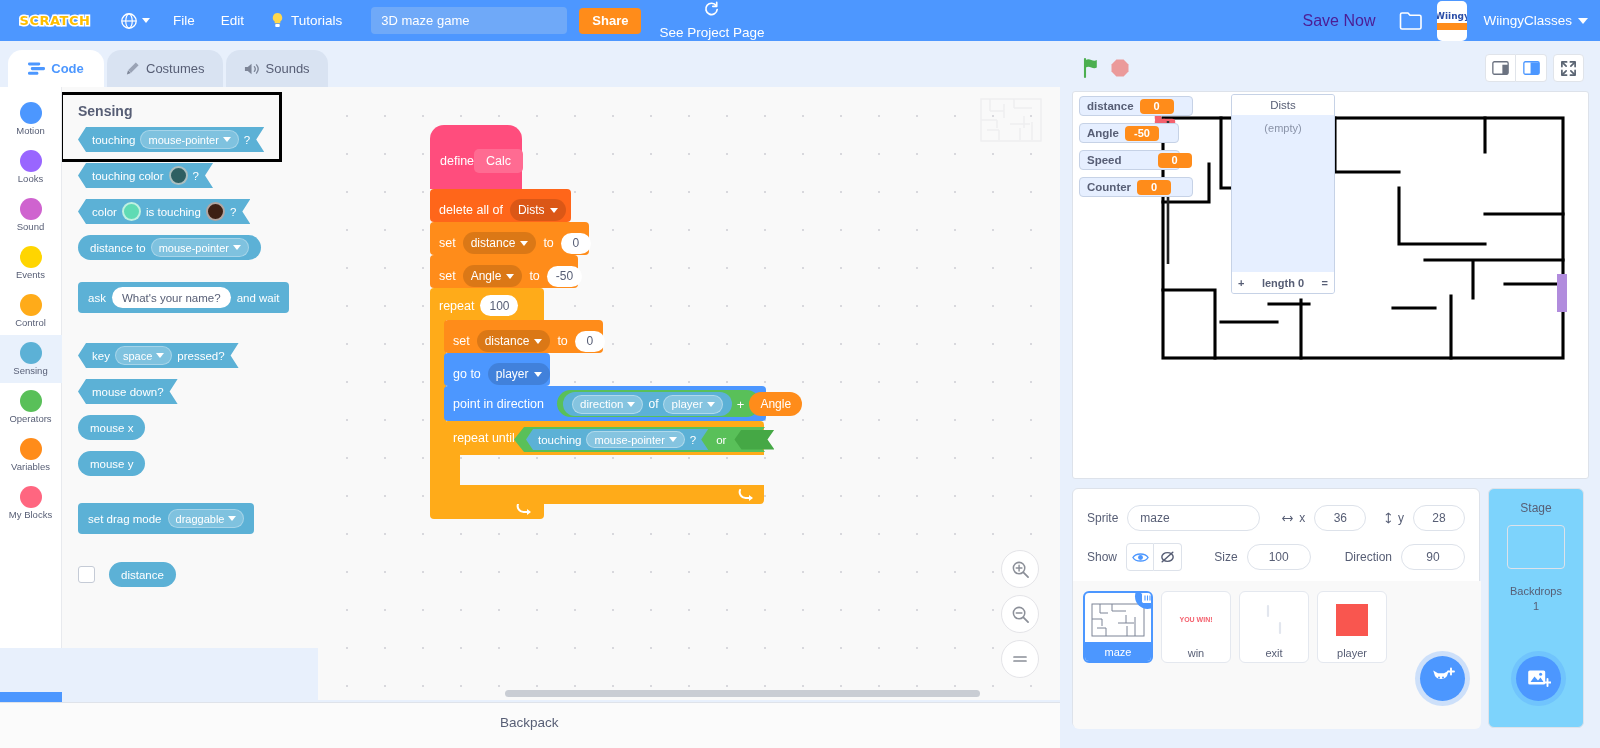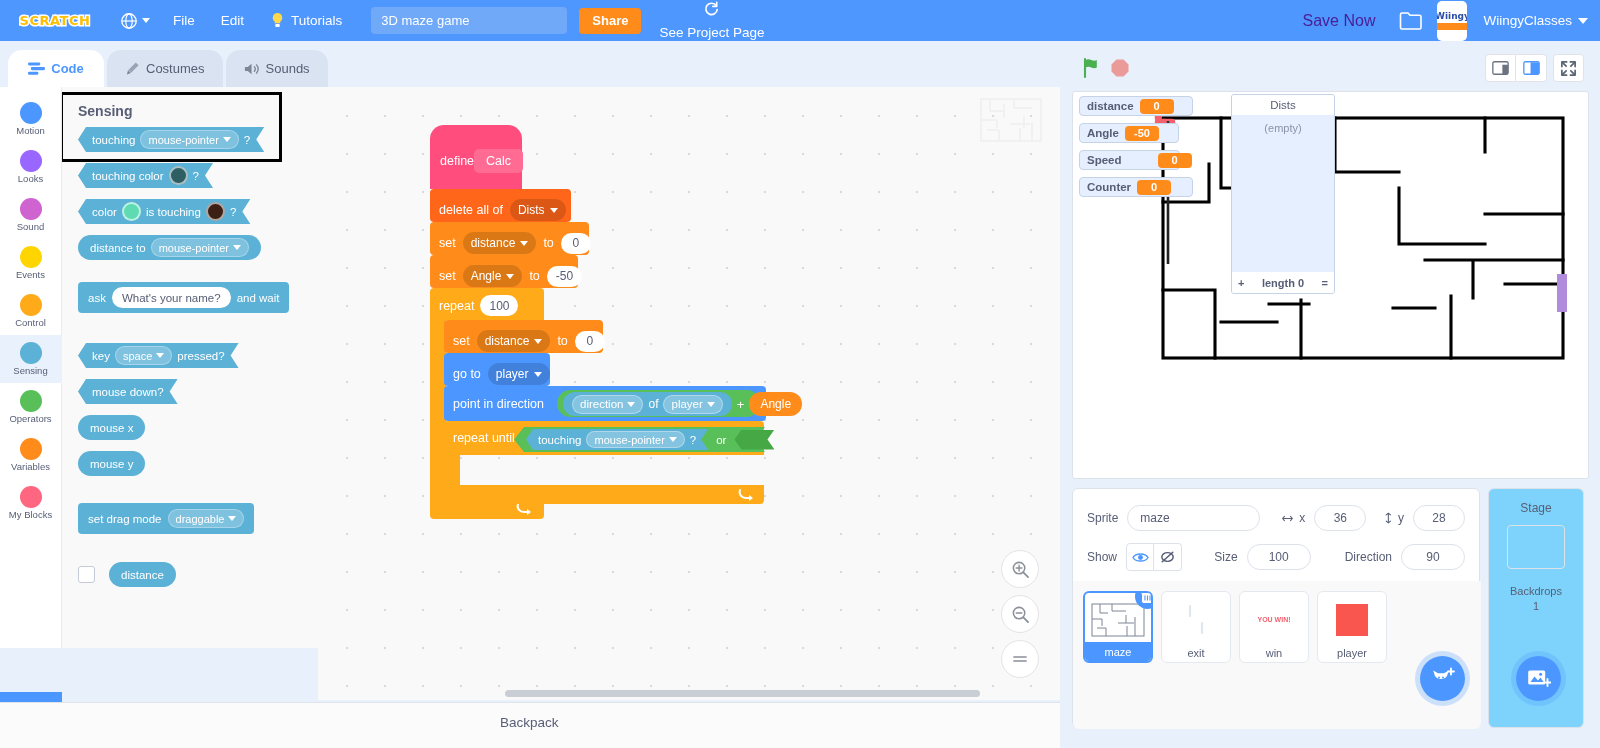--- a/index.html
+++ b/index.html
@@ -813,32 +813,32 @@
               <path d="M9 1 v9 M9 10 h8 M21 1 v7 M21 8 h14 M35 12 v8 M1 16 h10 M11 16 v7
                        M27 20 h16 M36 23 v10 M44 14 v19 M6 25 h9 M15 25 v8"></path>
             </g>
           </svg>
         </div>
         <div class="nm">maze</div>
       </div>
 
       <div class="spr">
         <div class="thumb">
+          <span style="font-size:7px;color:#f4616e;font-weight:bold;">YOU WIN!</span>
+        </div>
+        <div class="nm">win</div>
+      </div>
+
+      <div class="spr">
+        <div class="thumb">
           <svg width="36" height="34" viewBox="0 0 36 34">
             <path d="M12 3 v10 M24 20 v10" stroke="#e2e6ee" stroke-width="2.2" stroke-linecap="round"></path>
           </svg>
         </div>
         <div class="nm">exit</div>
-      </div>
-
-      <div class="spr">
-        <div class="thumb">
-          <span style="font-size:7px;color:#f4616e;font-weight:bold;">YOU WIN!</span>
-        </div>
-        <div class="nm">win</div>
       </div>
 
       <div class="spr">
         <div class="thumb">
           <span style="display:block;width:32px;height:32px;background:#f9564f;"></span>
         </div>
         <div class="nm">player</div>
       </div>
     </div>
   </div>

